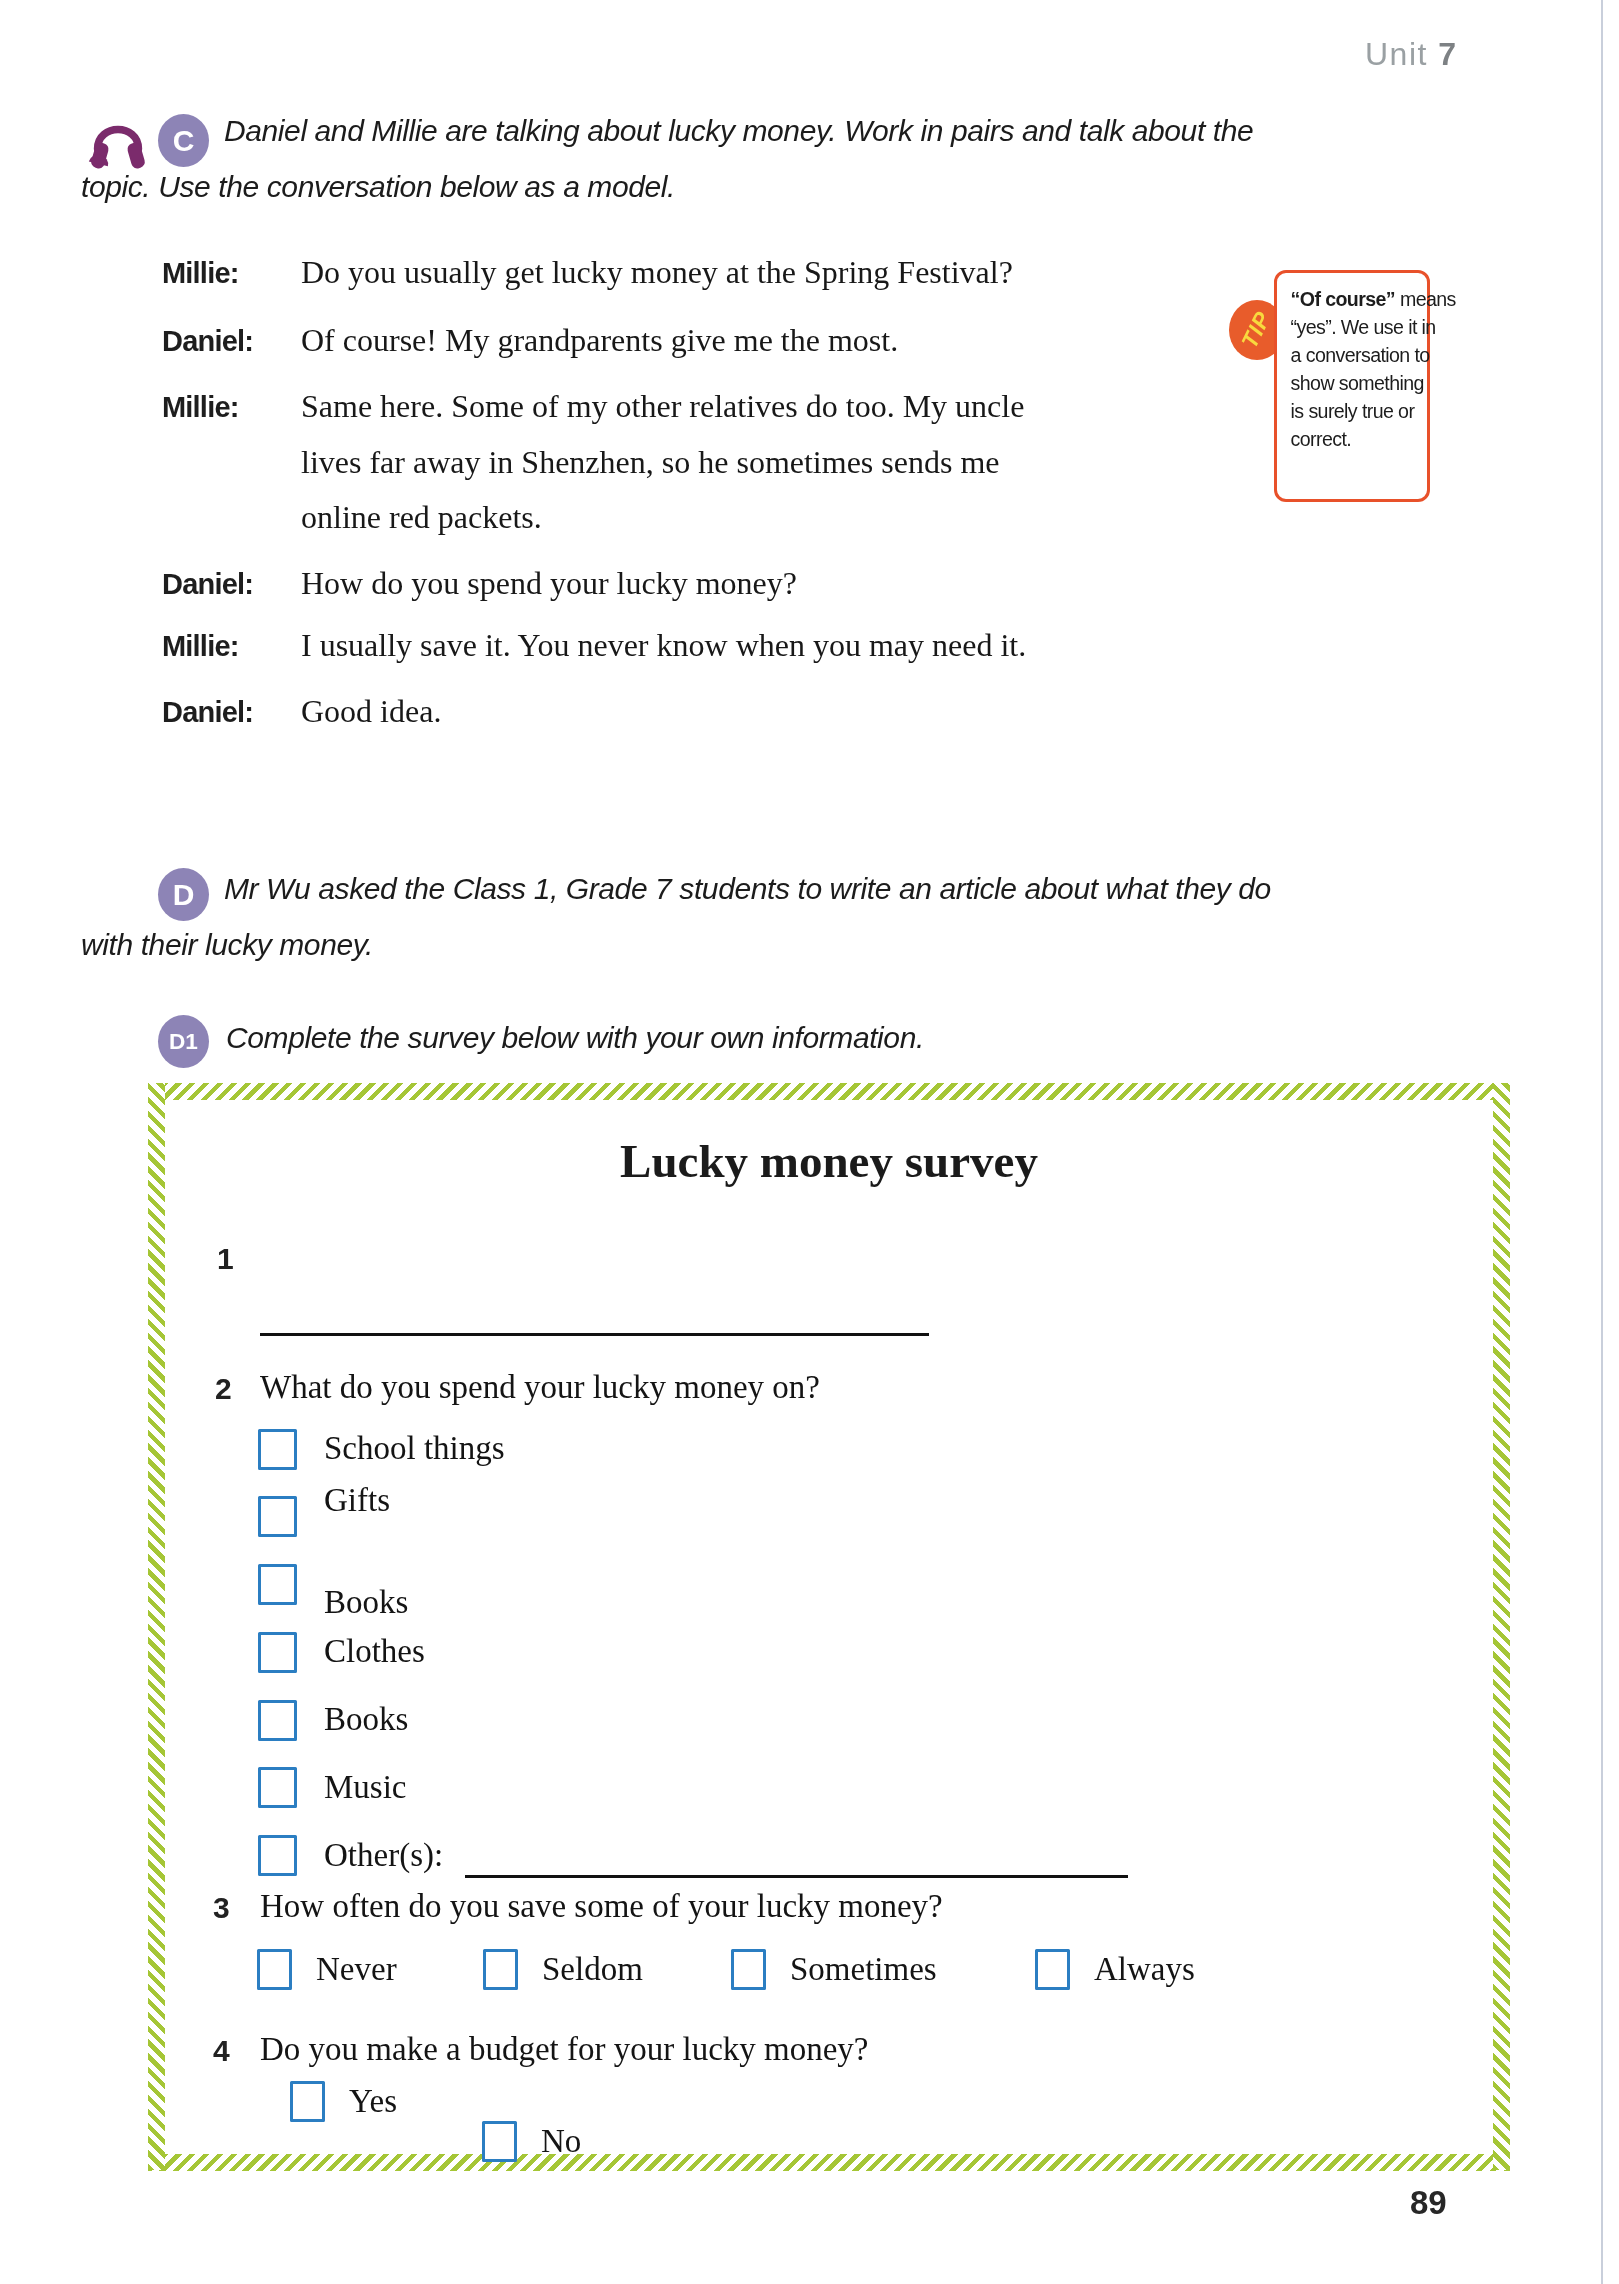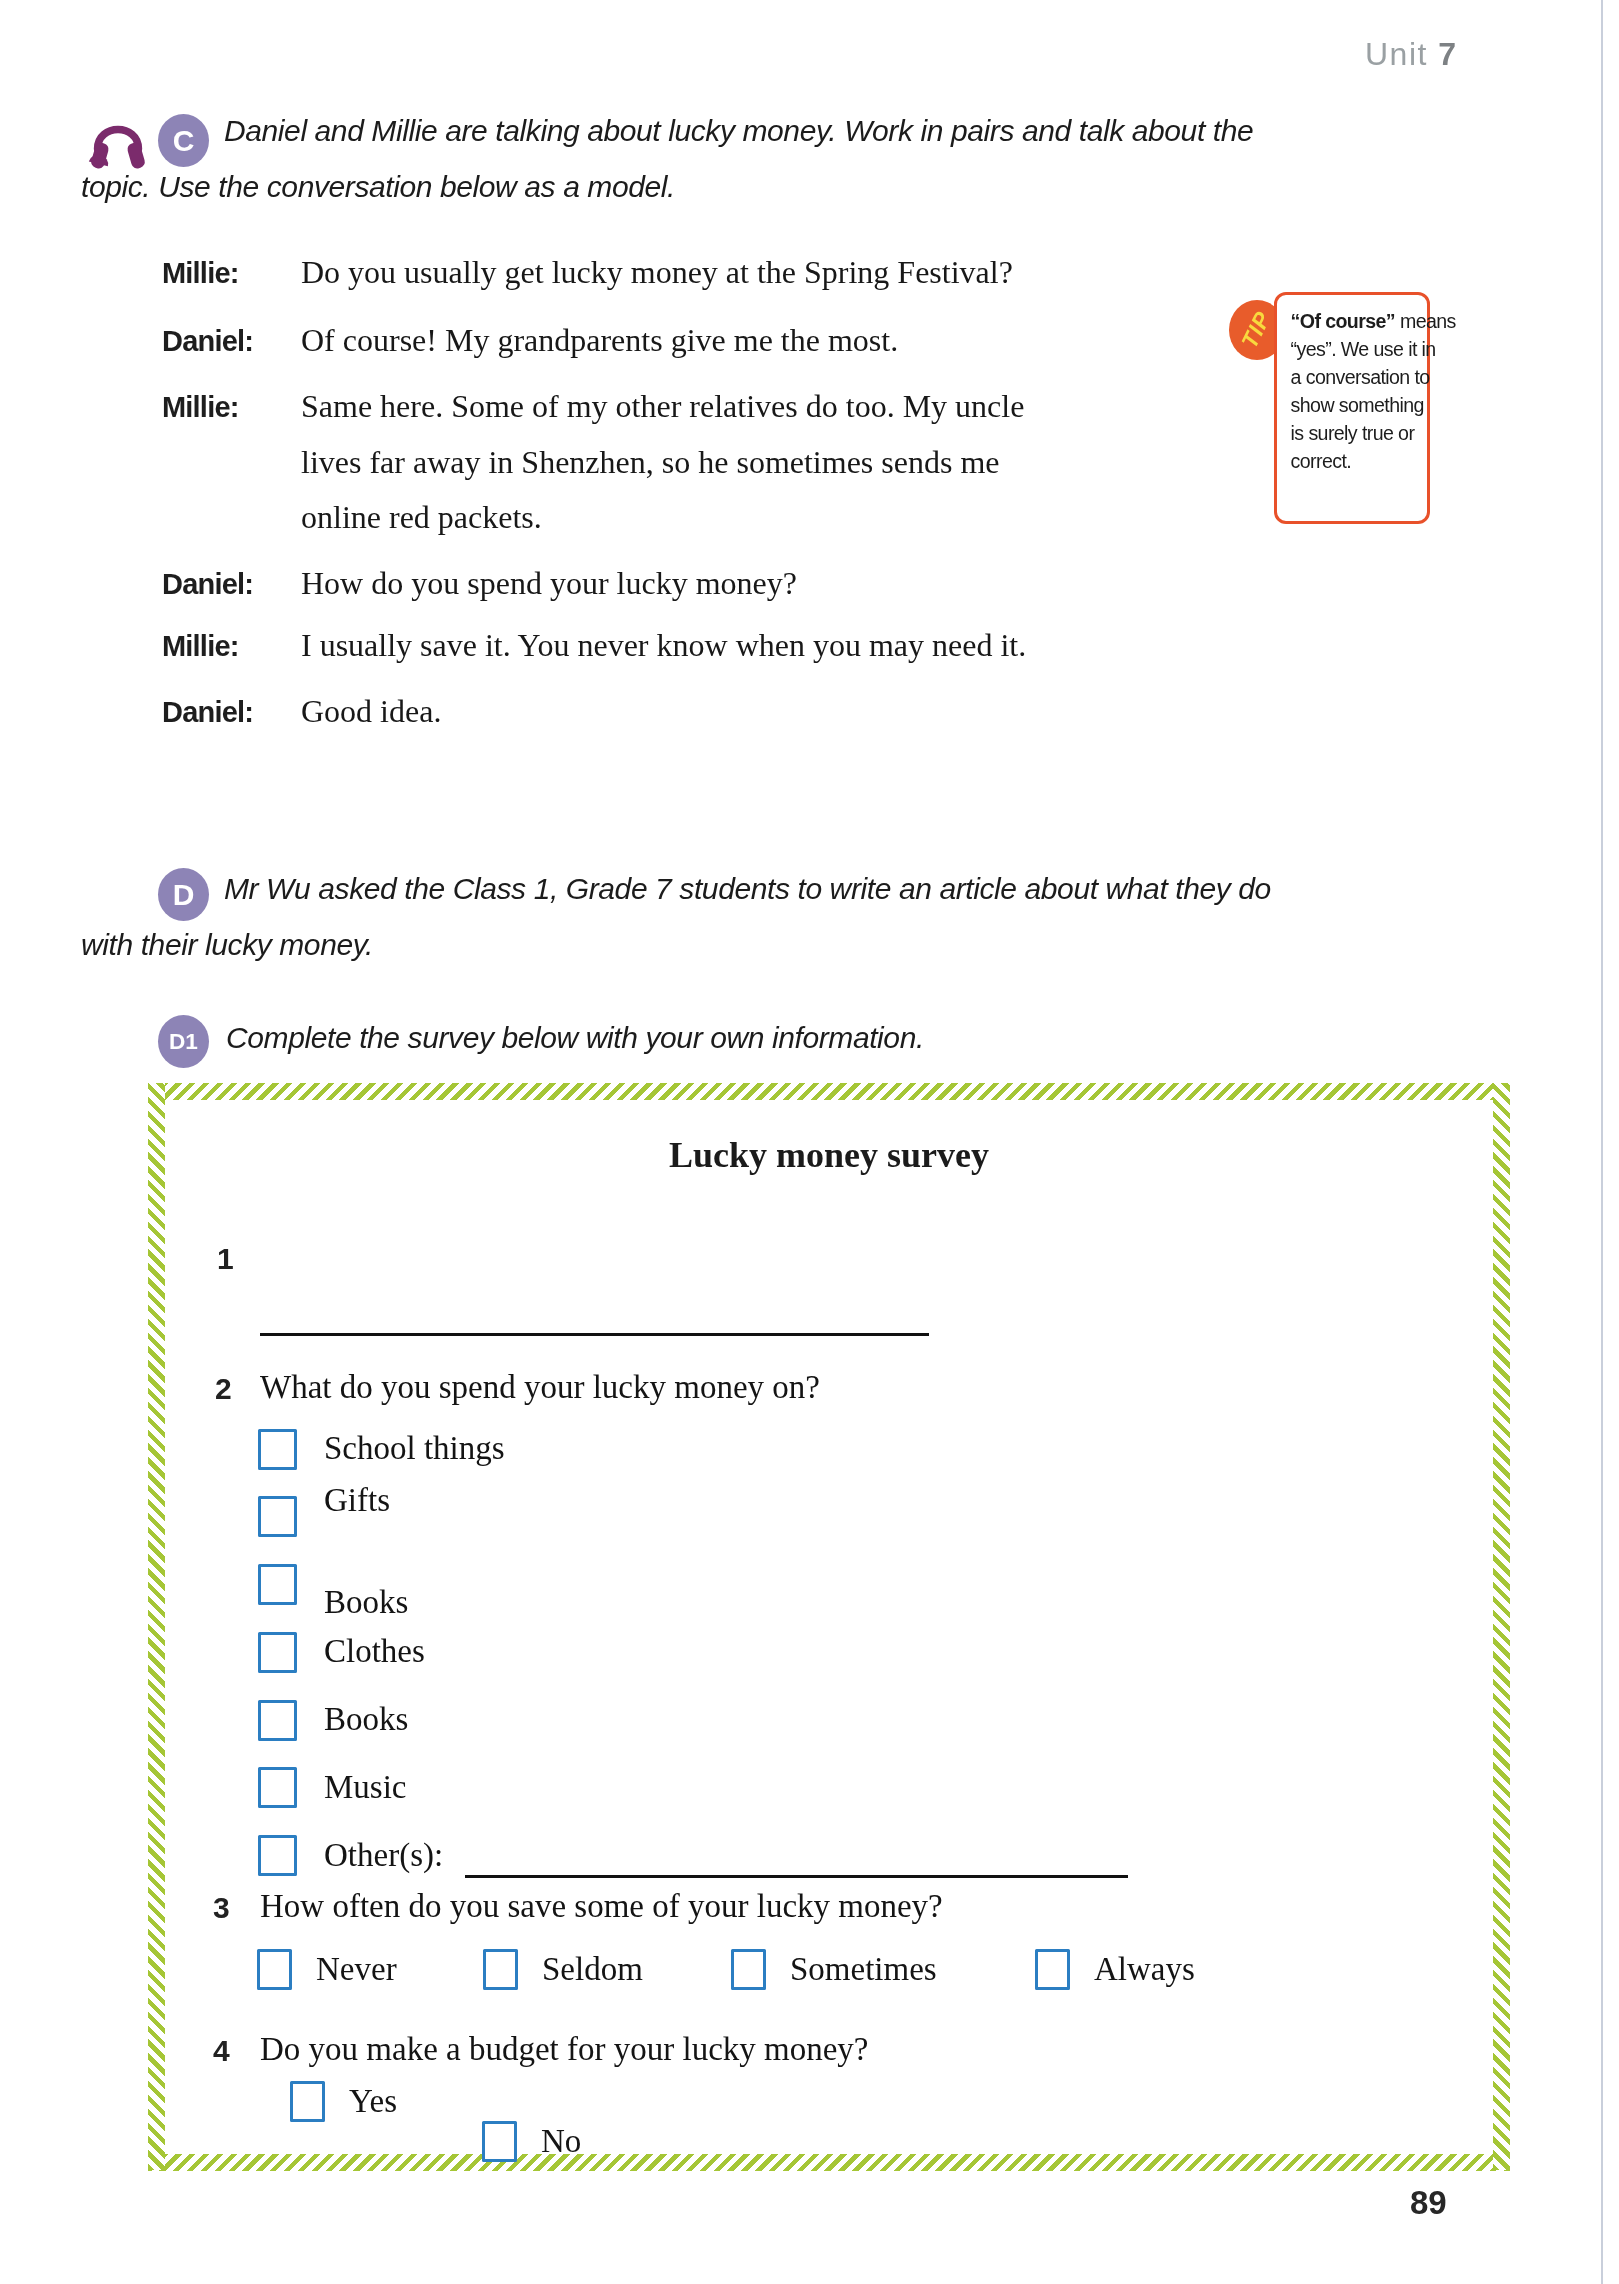--- a/index.html
+++ b/index.html
@@ -29,39 +29,39 @@
   .opt{position:absolute;display:flex;align-items:center;gap:24px;}
   .opt .cb{width:35px;height:41px;background:#fff;border:3px solid #2b7ec2;border-radius:1.5px;box-sizing:border-box;flex:0 0 auto;}
   .opt .lbl{font-family:"Liberation Serif", serif;font-size:33px;color:#141414;white-space:nowrap;}
   .blankline{position:absolute;background:#111;height:3px;}
   
   .hb{position:absolute;}
   .hb-h{height:16.6px;background:repeating-linear-gradient(135deg,#a5c636 0 4.5px,#ffffff 4.5px 9.8px);}
   .hb-v{width:16.6px;background:repeating-linear-gradient(45deg,#a5c636 0 4.5px,#ffffff 4.5px 9.8px);}
   
   .tipbox{
-    position:absolute;left:1274px;top:292px;width:156px;height:232px;
+    position:absolute;left:1274px;top:270px;width:156px;height:232px;
     background:#fff;border:3.8px solid #e8512a;border-radius:12px;box-sizing:border-box;
     z-index:3;padding:12px 7.5px 0 13.6px;
   }
   .tipline{font-family:"Liberation Sans", sans-serif;font-size:19.6px;letter-spacing:-0.6px;color:#1d1d1d;line-height:28px;white-space:nowrap;}
   .tipbold{font-weight:700;}
   .tipcircle{
     position:absolute;left:1229px;top:300px;width:56px;height:60px;border-radius:50%;
     background:#e85c2b;z-index:2;display:flex;align-items:center;justify-content:center;
   }
   .tipword{
     font-family:"Liberation Sans", sans-serif;font-weight:700;font-style:italic;
     color:#f8d93e;font-size:22.6px;transform:rotate(-64deg);letter-spacing:0.8px;
   }
   .unithdr{font-family:"Liberation Sans", sans-serif;font-size:32px;color:#9aa0a3;letter-spacing:1.5px;}
   .unitnum{font-weight:700;color:#7d8184;}
   .pageno{font-family:"Liberation Sans", sans-serif;font-weight:700;font-size:33px;color:#272727;}
   .edge{position:absolute;left:1601px;top:0;width:2.3px;height:2284px;background:#c9cfdb;}
-  .title{font-family:"Liberation Serif", serif;font-weight:700;font-size:36px;color:#1b1b1b;}
+  .title{font-family:"Liberation Serif", serif;font-weight:700;font-size:47px;color:#1b1b1b;}
 </style>
 </head>
 <body>
 
 <div class="page">
 
   <div class="abs unithdr" style="left:1365px;top:36px;"><span>Unit</span> <span class="unitnum">7</span></div>
 
   <div class="abs" style="left:87px;top:111px;width:62px;height:65px;">
     <svg width="62" height="65" viewBox="0 0 82 86">

